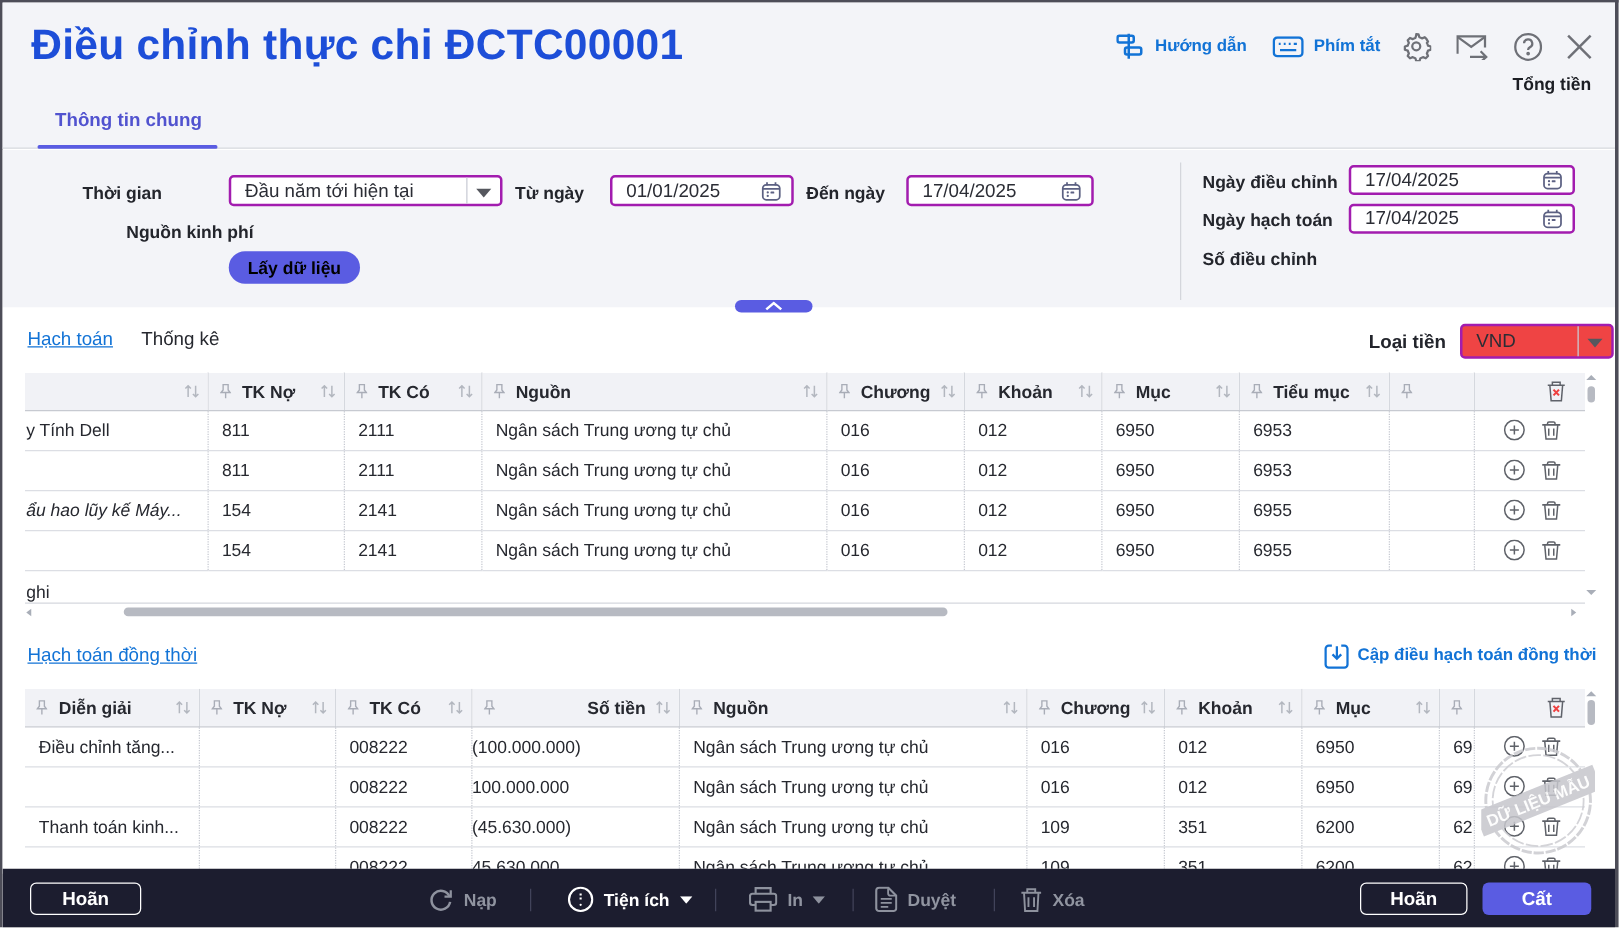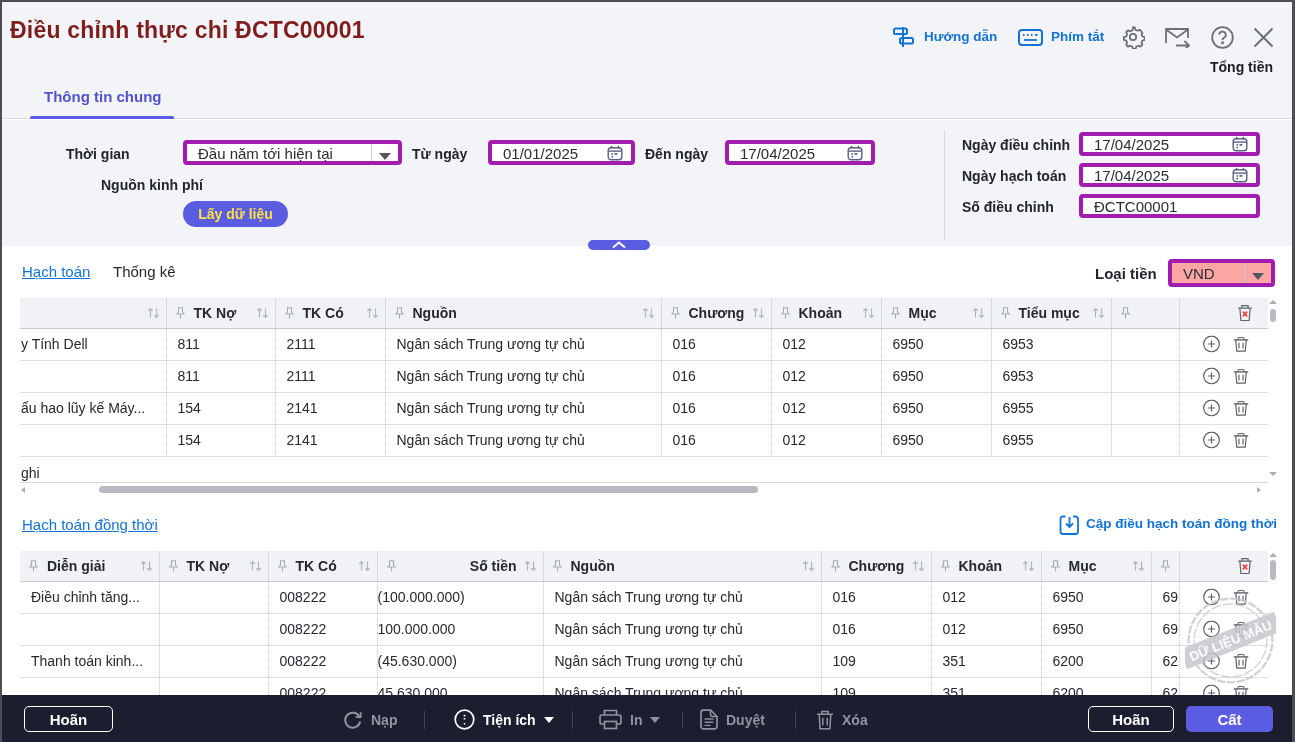--- a/index.html
+++ b/index.html
@@ -3,30 +3,30 @@
 <meta charset="utf-8">
 <style>
 * { margin:0; padding:0; box-sizing:border-box; }
 html,body { width:1295px; height:742px; overflow:hidden; }
 body { font-family:"Liberation Sans", sans-serif; position:relative; background:#fff; }
 .win { position:absolute; left:0; top:0; width:1295px; height:742px;
   border-left:2px solid #4d4d58; border-right:3px solid #4d4d58; border-top:2px solid #4d4d58; overflow:hidden; }
 .abs { position:absolute; }
 .hdr { position:absolute; left:0; top:0; width:100%; height:117px; background:#f3f4f8; border-bottom:1px solid #d8dade; }
 .filter { position:absolute; left:0; top:118px; width:100%; height:126px; background:#f3f4f8; }
-.title { position:absolute; left:8px; top:15px; font-size:23px; font-weight:700; color:#7f1d1d; letter-spacing:0.2px; }
+.title { position:absolute; left:23px; top:15px; font-size:34px; font-weight:700; color:#1d4ed8; letter-spacing:0.2px; }
 .bluelink { color:#1273d6; font-size:13.5px; font-weight:700; }
 .tab { position:absolute; left:42px; top:86px; font-size:15px; font-weight:700; color:#5153cf; }
 .tabline { position:absolute; left:28px; top:114px; width:144px; height:3px; background:#5a5ce2; border-radius:2px; }
 .lbl { position:absolute; font-size:14px; font-weight:700; color:#23252c; }
-.inp { position:absolute; background:#fff; border:4px solid #a21caf; border-radius:4px; font-size:15px; color:#2b2d35; }
+.inp { position:absolute; background:#fff; border:2px solid #a21caf; border-radius:4px; font-size:15px; color:#2b2d35; }
 .inp .txt { position:absolute; left:11px; top:50%; transform:translateY(-50%); white-space:nowrap; }
 .ddsep { position:absolute; top:0; bottom:0; width:1px; background:#c9ccd5; }
 .tri { position:absolute; width:0; height:0; border-left:6px solid transparent; border-right:6px solid transparent; border-top:7px solid #55575e; }
-.btn-purple { position:absolute; background:#5a5ce2; color:#fde047; font-weight:700; font-size:14px; display:flex; align-items:center; justify-content:center; }
+.btn-purple { position:absolute; background:#5a5ce2; color:#000000; font-weight:700; font-size:14px; display:flex; align-items:center; justify-content:center; }
 .content { position:absolute; left:0; top:244px; width:100%; height:453px; background:#fff; }
 table.grid { border-collapse:collapse; table-layout:fixed; font-size:14px; color:#26282f; }
 table.grid th { background:#f1f2f6; font-weight:700; border-right:1px solid #d5d8de; border-bottom:1px solid #c7cad1; height:30px; padding:0; position:relative; text-align:left; }
 table.grid td { border-right:1px dotted #c6c9d1; border-bottom:1px solid #dcdee4; height:32px; padding:0 0 0 11px; white-space:nowrap; overflow:hidden; position:relative; }
 table.grid th .ht { position:absolute; left:27px; top:50%; transform:translateY(-50%); white-space:nowrap; }
 .pin { position:absolute; left:9px; top:50%; transform:translateY(-50%); }
 .sort { position:absolute; right:6px; top:50%; transform:translateY(-50%); }
 .num-r { padding-right:8px !important; padding-left:0 !important;margin-top:38px; }
 .botbar { position:absolute; left:0; top:693px; width:1295px; height:49px; background:#1c1d2f; border-bottom:2px solid #4e4f5a; }
 .bbtn { position:absolute; top:11px; height:26px; border:1.5px solid #fff; border-radius:5px; color:#fff; font-size:15px; font-weight:700; display:flex; align-items:center; justify-content:center; }
@@ -160,35 +160,32 @@
             <line x1="1.4" y1="6.1" x2="14.6" y2="6.1"></line>
             <line x1="4.6" y1="0.8" x2="4.6" y2="3.4"></line>
             <line x1="11.4" y1="0.8" x2="11.4" y2="3.4"></line>
             <circle cx="5.2" cy="8.9" r="0.9" fill="#5c6183" stroke="none"></circle>
             <circle cx="5.2" cy="11.7" r="0.9" fill="#5c6183" stroke="none"></circle>
             <rect x="7.4" y="8.1" width="3" height="1.7" rx="0.5" fill="#5c6183" stroke="none"></rect>
           </svg>
         </span>
     </div>
     <div class="lbl" style="left:960px; top:79px;">Số điều chỉnh</div>
-    <div class="inp" style="left:1077px; top:74px; width:181px; height:24px;">
-      <span class="txt">ĐCTC00001</span>
-    </div>
     <div class="btn-purple" style="left:586px; top:120px; width:62px; height:10px; border-radius:5px; z-index:10;">
       <svg width="16" height="8" viewBox="0 0 16 8" fill="none" stroke="#fff" stroke-width="2">
           <path d="M2 6.5 L8 1.5 14 6.5"></path>
         </svg>
     </div>
   </div>
 
   <div class="content" id="content">
     <div class="abs" style="left:20px; top:17px; text-decoration:underline; color:#1273d6; font-size:15px;">Hạch toán</div>
     <div class="abs" style="left:111px; top:17px; font-size:15px; color:#26282f;">Thống kê</div>
     <div class="lbl" style="left:1093px; top:19px; font-size:15px;">Loại tiền</div>
-    <div class="inp" style="left:1166px; top:13px; width:107px; height:28px; background:#fca5a5;text-align:center;">
+    <div class="inp" style="left:1166px; top:13px; width:123px; height:28px; background:#ef4444;text-align:center;">
       <span class="txt">VND</span>
       <div class="ddsep" style="right:26px;"></div>
       <div class="tri" style="right:7px; top:10px;"></div>
     </div>
     <table class="grid" style="position:absolute; left:18px; top:52px; width:1248px;">
 <colgroup>
           <col style="width:146px;">
           <col style="width:109px;">
           <col style="width:110px;">
           <col style="width:276px;">
@@ -355,21 +352,21 @@
                   <path d="M0.8 3.9 h14.4" stroke-width="1.4"></path>
                   <path d="M5 3.7 v-1 a1.2 1.2 0 0 1 1.2 -1.2 h3.6 a1.2 1.2 0 0 1 1.2 1.2 v1"></path>
                   <path d="M2.8 4.1 l1 11.1 h8.4 l1 -11.1"></path>
                   <line x1="6" y1="6.8" x2="6" y2="12.6"></line>
                   <line x1="10" y1="6.8" x2="10" y2="12.6"></line>
                 </svg>
               </span>
             </td>
           </tr>
           <tr>
-            <td style="padding-left:1px;">ẩu hao lũy kế Máy...</td>
+            <td style="padding-left:1px;font-style:italic;">ẩu hao lũy kế Máy...</td>
             <td>154</td>
             <td>2141</td>
             <td>Ngân sách Trung ương tự chủ</td>
             <td>016</td>
             <td>012</td>
             <td>6950</td>
             <td>6955</td>
             <td></td>
             <td class="act" style="border-right:none; padding:0;">
               <span style="position:absolute; left:23px; top:50%; transform:translateY(-50%); display:flex;">

